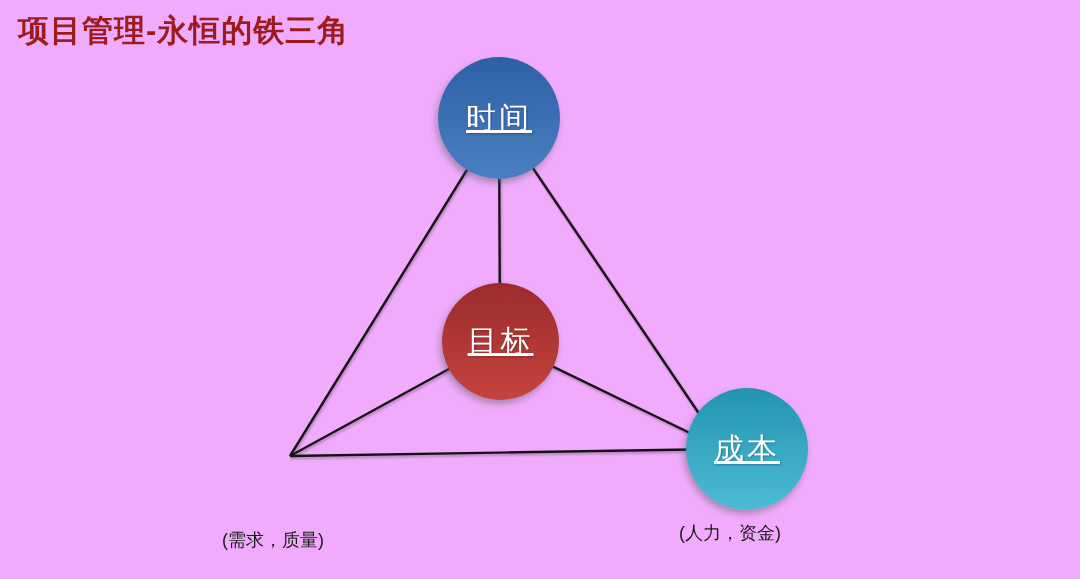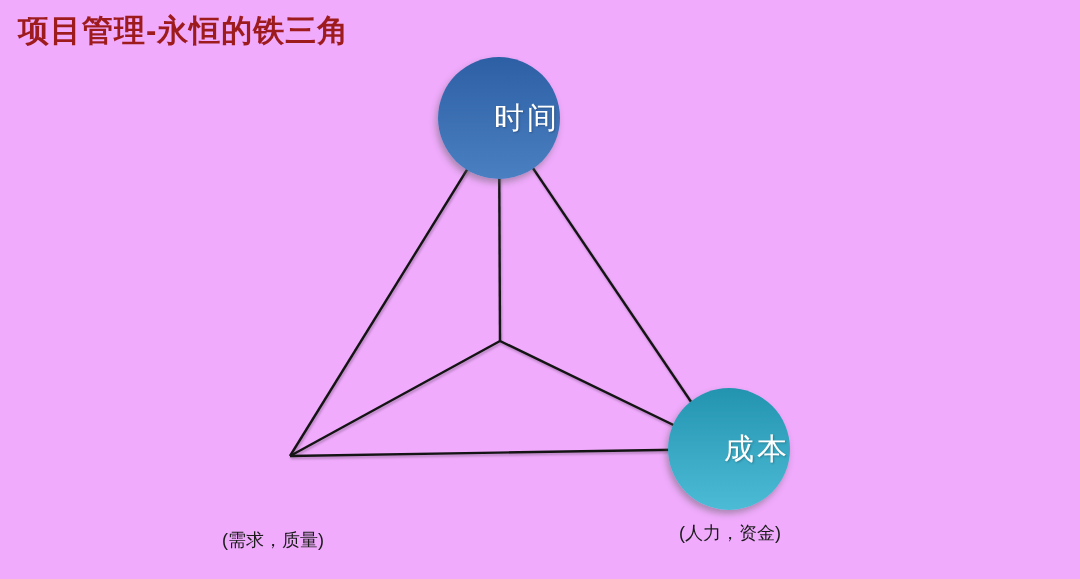--- a/index.html
+++ b/index.html
@@ -32,41 +32,42 @@
     top: 0;
     width: 1080px;
     height: 579px;
     filter: drop-shadow(1px 2px 1px rgba(0,0,0,0.25));
   }
   .node {
     position: absolute;
     border-radius: 50%;
     display: flex;
     align-items: center;
-    justify-content: flex-end;
+    justify-content: center;
     color: #ffffff;
     font-size: 30px;
     letter-spacing: 3px;
     text-shadow: 1px 1px 2px rgba(0,0,0,0.25);
     box-shadow: -2px 4px 6px rgba(90,90,90,0.45);
+    text-decoration: underline;
   }
   .node-time {
     left: 438px; top: 57px; width: 122px; height: 122px;
     background: linear-gradient(180deg, #2d5fa5 0%, #4a80c1 100%);
   }
   .node-goal {
     left: 442px; top: 283px; width: 117px; height: 117px;
     background: linear-gradient(180deg, #9c2b2d 0%, #c5433e 100%);
   }
   .node-quality {
     left: 228px; top: 394px; width: 124px; height: 124px;
     background: linear-gradient(180deg, #67498f 0%, #8f75b7 100%);
   }
   .node-cost {
-    left: 668px; top: 388px; width: 122px; height: 122px;
+    left: 686px; top: 388px; width: 122px; height: 122px;
     background: linear-gradient(180deg, #2394b0 0%, #4cbbd6 100%);
   }
   .annotation {
     position: absolute;
     font-size: 18px;
     color: #1a1a1a;
     white-space: nowrap;
   }
   .annotation-time { left: 429px; top: 20px; }
   .annotation-quality { left: 222px; top: 528px; }
@@ -85,20 +86,23 @@
     <line x1="290" y1="456" x2="723" y2="449" stroke="#141414" stroke-width="2.4"></line>
     <line x1="500" y1="341" x2="499" y2="118" stroke="#141414" stroke-width="2.4"></line>
     <line x1="500" y1="341" x2="290" y2="456" stroke="#141414" stroke-width="2.4"></line>
     <line x1="500" y1="341" x2="723" y2="449" stroke="#141414" stroke-width="2.4"></line>
   </svg>
 
   <div class="node node-time">
     <span>时间</span>
   </div>
 
+  <div class="node node-goal">
+    <span>目标</span>
+  </div>
 
 
   <div class="node node-cost">
     <span>成本</span>
   </div>
 
 
   <div class="annotation annotation-quality">(需求，质量)</div>
 
   <div class="annotation annotation-cost">(人力，资金)</div>

